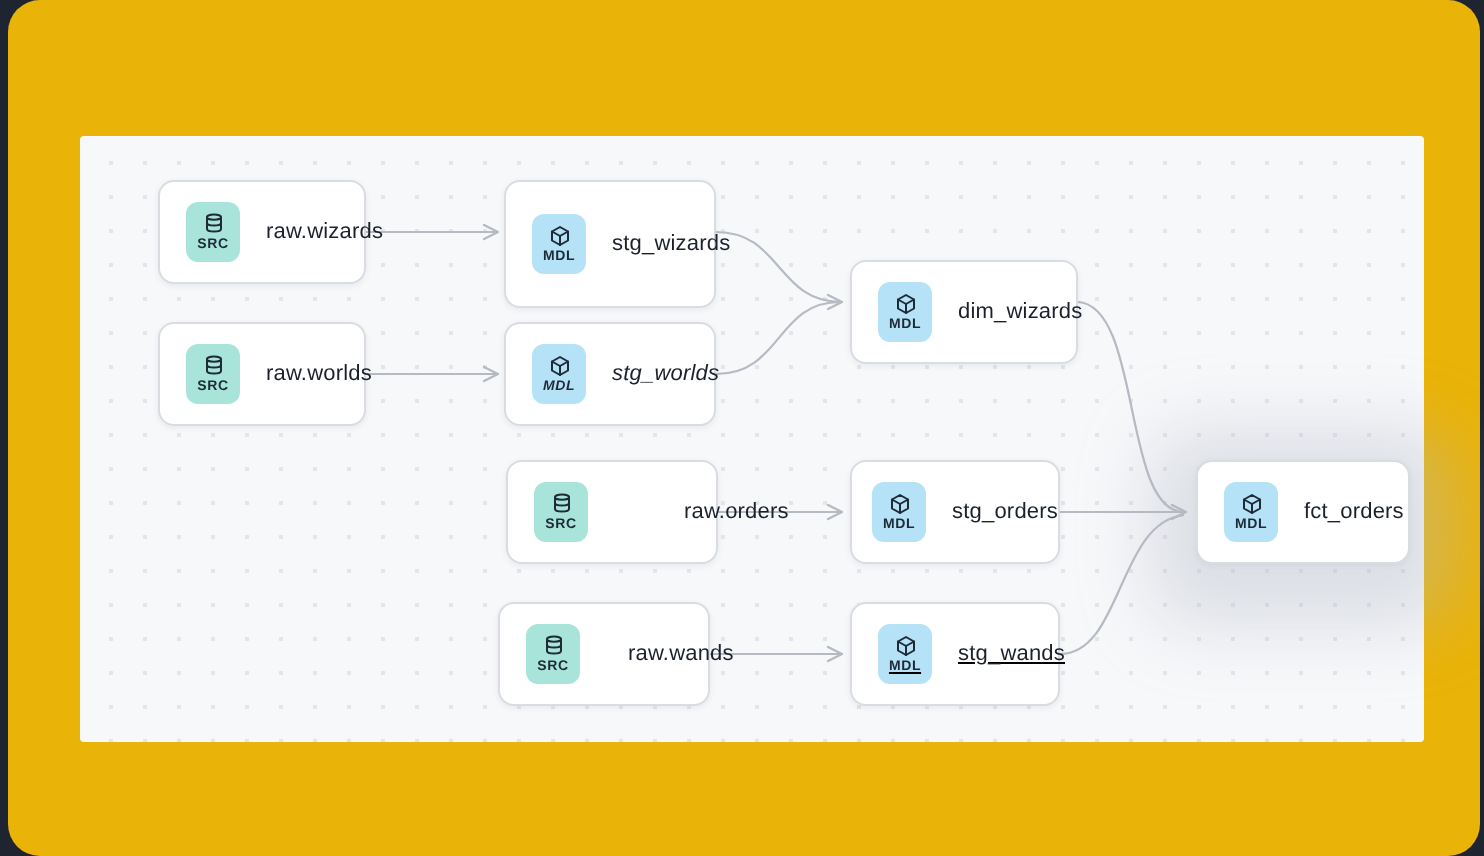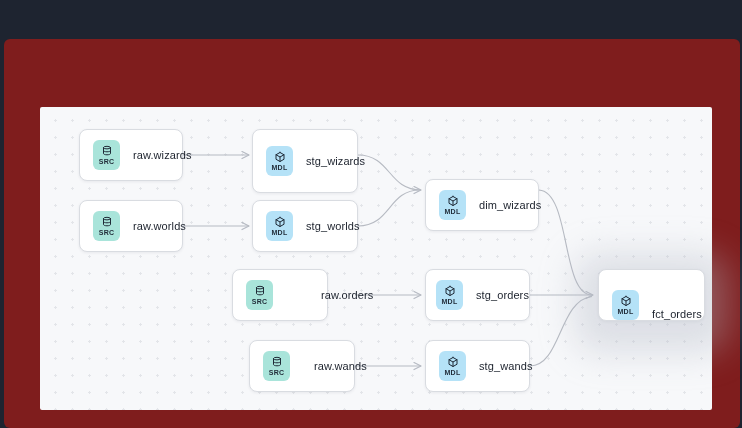--- a/index.html
+++ b/index.html
@@ -3,21 +3,21 @@
 <meta charset="utf-8">
 <style>
   html,body{margin:0;padding:0;}
   body{
     width:742px;height:428px;overflow:hidden;position:relative;
     background:#1e2430;
     font-family:"Liberation Sans","DejaVu Sans",sans-serif;
   }
   .page{
     position:absolute;top:0;bottom:0;left:4px;right:2px;
-    background:#7f1d1d;border-radius:6px;margin-top:39px;
+    background:#eab308;border-radius:16px;
   }
   .canvas{
     position:absolute;left:36px;top:68px;width:672px;height:303px;
     background-color:#f7f8fa;
     background-image:radial-gradient(#e3e5e9 1.1px, rgba(0,0,0,0) 1.2px);
     background-size:17px 17px;
     background-position:7px 5px;
     border-radius:2px;
   }
   svg.edge-layer{position:absolute;left:0;top:0;width:100%;height:100%;overflow:visible;}
@@ -106,47 +106,47 @@
             <svg viewBox="0 0 24 24" width="12" height="12" fill="none" stroke="#1f2a37" stroke-width="2" stroke-linecap="round">
               <ellipse cx="12" cy="5.2" rx="7" ry="2.6"></ellipse>
               <path d="M5 5.2v5.8c0 1.5 3.1 2.6 7 2.6s7-1.1 7-2.6V5.2"></path>
               <path d="M5 11v6c0 1.5 3.1 2.6 7 2.6s7-1.1 7-2.6v-6"></path>
             </svg>
           </span>
           <span class="btxt">SRC</span>
         </div>
         <span class="nlabel">raw.worlds</span>
       </div>
-      <div class="node" style="left: 212px; top: 93px; width: 106px; height: 52px;">
+      <div class="node" style="left: 212px; top: 93px; width: 106px; height: 52px; font-style: italic;">
         <div class="badge model">
           <span>
             <svg viewBox="0 0 24 24" width="12" height="12" fill="none" stroke="#1f2a37" stroke-width="2" stroke-linejoin="round" stroke-linecap="round">
               <path d="M12 3l8 4.5v9L12 21l-8-4.5v-9L12 3z"></path>
               <path d="M4 7.5L12 12l8-4.5"></path>
               <path d="M12 12v9"></path>
             </svg>
           </span>
           <span class="btxt">MDL</span>
         </div>
         <span class="nlabel">stg_worlds</span>
       </div>
-      <div class="node" style="left: 385px; top: 72px; width: 114px; height: 52px;">
+      <div class="node" style="left: 385px; top: 62px; width: 114px; height: 52px;">
         <div class="badge model">
           <span>
             <svg viewBox="0 0 24 24" width="12" height="12" fill="none" stroke="#1f2a37" stroke-width="2" stroke-linejoin="round" stroke-linecap="round">
               <path d="M12 3l8 4.5v9L12 21l-8-4.5v-9L12 3z"></path>
               <path d="M4 7.5L12 12l8-4.5"></path>
               <path d="M12 12v9"></path>
             </svg>
           </span>
           <span class="btxt">MDL</span>
         </div>
         <span class="nlabel">dim_wizards</span>
       </div>
-      <div class="node" style="left: 192px; top: 162px; width: 96px; height: 52px; gap: 48px;">
+      <div class="node" style="left: 213px; top: 162px; width: 106px; height: 52px; gap: 48px;">
         <div class="badge source">
           <span>
             <svg viewBox="0 0 24 24" width="12" height="12" fill="none" stroke="#1f2a37" stroke-width="2" stroke-linecap="round">
               <ellipse cx="12" cy="5.2" rx="7" ry="2.6"></ellipse>
               <path d="M5 5.2v5.8c0 1.5 3.1 2.6 7 2.6s7-1.1 7-2.6V5.2"></path>
               <path d="M5 11v6c0 1.5 3.1 2.6 7 2.6s7-1.1 7-2.6v-6"></path>
             </svg>
           </span>
           <span class="btxt">SRC</span>
         </div>
@@ -158,21 +158,21 @@
             <svg viewBox="0 0 24 24" width="12" height="12" fill="none" stroke="#1f2a37" stroke-width="2" stroke-linejoin="round" stroke-linecap="round">
               <path d="M12 3l8 4.5v9L12 21l-8-4.5v-9L12 3z"></path>
               <path d="M4 7.5L12 12l8-4.5"></path>
               <path d="M12 12v9"></path>
             </svg>
           </span>
           <span class="btxt">MDL</span>
         </div>
         <span class="nlabel">stg_orders</span>
       </div>
-      <div class="node highlighted" style="left: 558px; top: 162px; width: 107px; height: 52px; align-items: flex-end;">
+      <div class="node highlighted" style="left: 558px; top: 162px; width: 107px; height: 52px;">
         <div class="badge model">
           <span>
             <svg viewBox="0 0 24 24" width="12" height="12" fill="none" stroke="#1f2a37" stroke-width="2" stroke-linejoin="round" stroke-linecap="round">
               <path d="M12 3l8 4.5v9L12 21l-8-4.5v-9L12 3z"></path>
               <path d="M4 7.5L12 12l8-4.5"></path>
               <path d="M12 12v9"></path>
             </svg>
           </span>
           <span class="btxt">MDL</span>
         </div>
@@ -184,21 +184,21 @@
             <svg viewBox="0 0 24 24" width="12" height="12" fill="none" stroke="#1f2a37" stroke-width="2" stroke-linecap="round">
               <ellipse cx="12" cy="5.2" rx="7" ry="2.6"></ellipse>
               <path d="M5 5.2v5.8c0 1.5 3.1 2.6 7 2.6s7-1.1 7-2.6V5.2"></path>
               <path d="M5 11v6c0 1.5 3.1 2.6 7 2.6s7-1.1 7-2.6v-6"></path>
             </svg>
           </span>
           <span class="btxt">SRC</span>
         </div>
         <span class="nlabel">raw.wands</span>
       </div>
-      <div class="node" style="left: 385px; top: 233px; width: 105px; height: 52px;">
+      <div class="node" style="left: 385px; top: 233px; width: 105px; height: 52px; text-decoration: underline;">
         <div class="badge model">
           <span>
             <svg viewBox="0 0 24 24" width="12" height="12" fill="none" stroke="#1f2a37" stroke-width="2" stroke-linejoin="round" stroke-linecap="round">
               <path d="M12 3l8 4.5v9L12 21l-8-4.5v-9L12 3z"></path>
               <path d="M4 7.5L12 12l8-4.5"></path>
               <path d="M12 12v9"></path>
             </svg>
           </span>
           <span class="btxt">MDL</span>
         </div>

